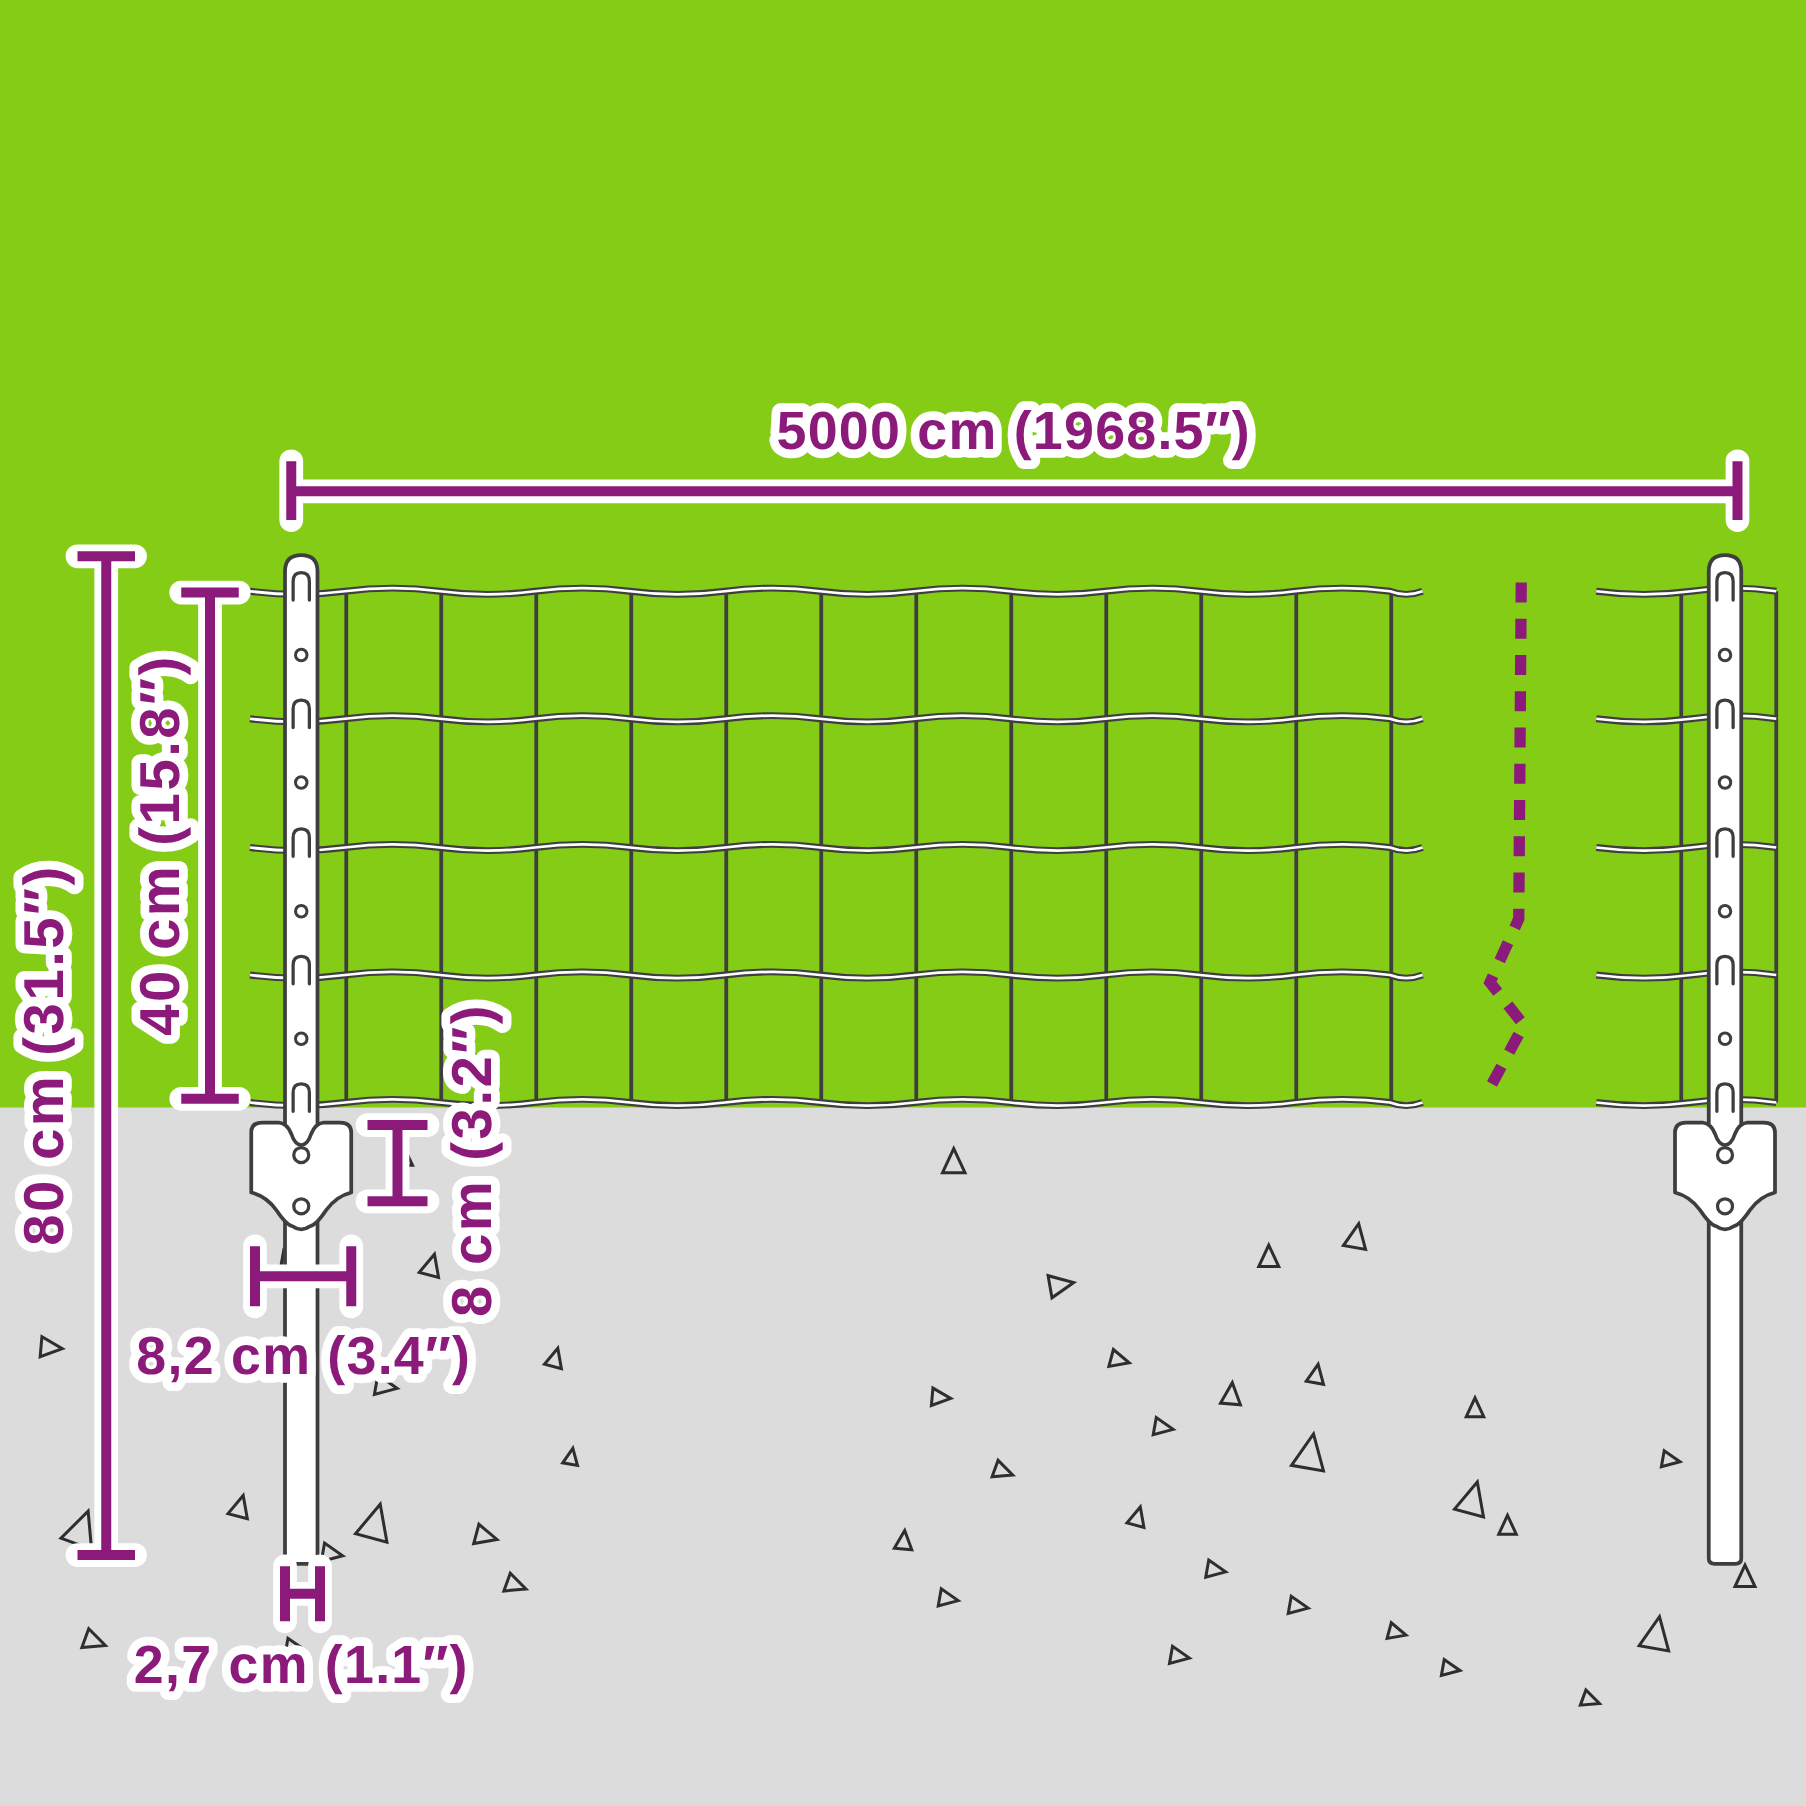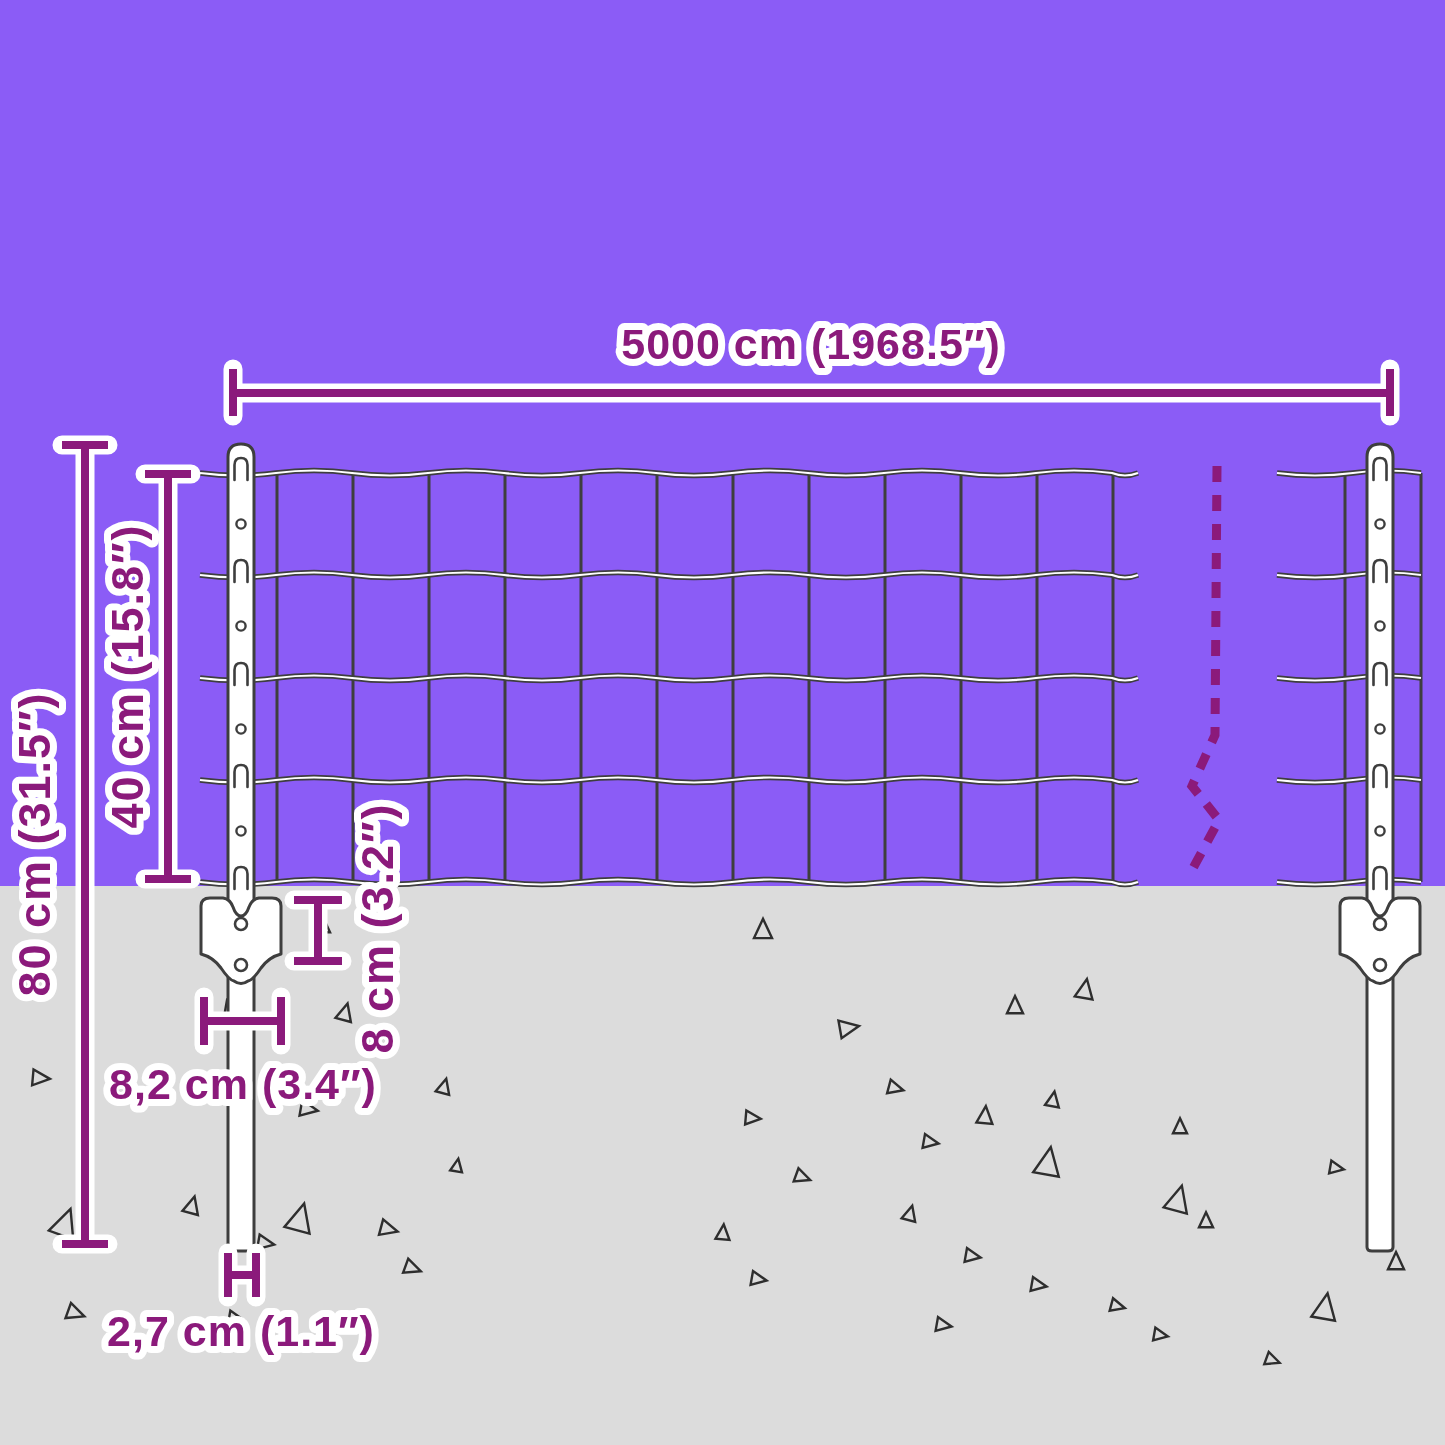--- a/index.html
+++ b/index.html
@@ -1,16 +1,16 @@
 <!DOCTYPE html>
 <html><head>
 <meta charset="utf-8">
 <style>
   html,body{margin:0;padding:0;background:#ffffff;}
-  #stage{position:relative;width:1445px;height:1445px;background:#8b5cf6;overflow:hidden;}
+  #stage{position:relative;width:1445px;height:1445px;background:#84cc16;overflow:hidden;}
   svg{display:block;}
   .halo{stroke:#ffffff;stroke-width:19;fill:none;stroke-linecap:round;stroke-linejoin:round;}
   .dim{stroke:#8b1a7b;stroke-width:8;fill:none;stroke-linecap:butt;}
   .dash{stroke:#8b1a7b;stroke-width:9;fill:none;stroke-dasharray:16 13;stroke-linecap:butt;}
   .lbl{font-family:"Liberation Sans", sans-serif;font-weight:700;font-size:43px;fill:#8b1a7b;
        stroke:#ffffff;stroke-width:14px;paint-order:stroke;stroke-linejoin:round;letter-spacing:1px;}
   .lbl-v{font-size:45px;letter-spacing:2px;}
   .post{fill:#ffffff;stroke:#3e3e3e;stroke-width:3;}
   .bracket{fill:#ffffff;stroke:#3e3e3e;stroke-width:3;stroke-linejoin:round;}
 </style>

